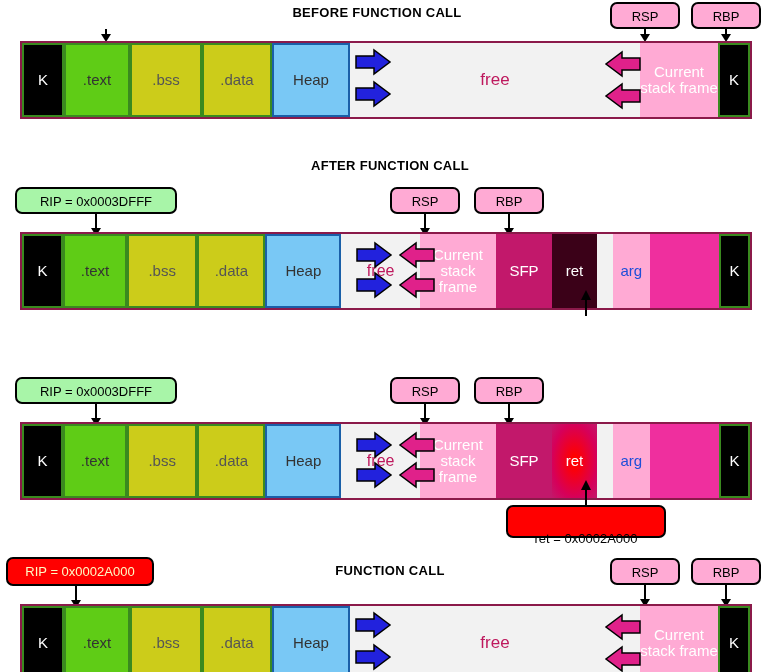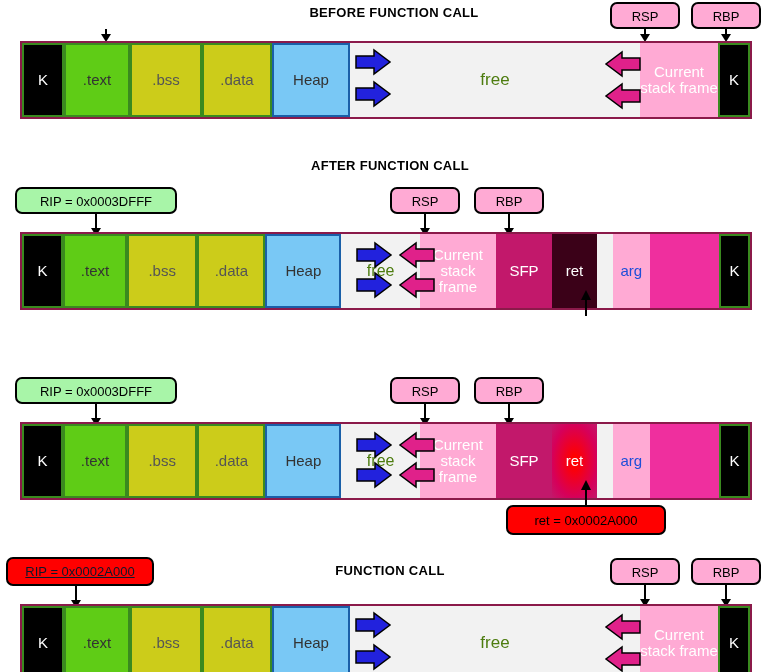--- a/index.html
+++ b/index.html
@@ -36,53 +36,53 @@
     color:#555;
     box-sizing:border-box;
     overflow:hidden;
     line-height:1.05;
   }
   .seg.k{background:#000;color:#fff;font-weight:normal;border:2px solid #3a8a1f;}
   .seg.text{background:#5fcc16;color:#333;border:2px solid #3a8a1f;}
   .seg.bss{background:#cccc1a;color:#555;border:2px solid #3a8a1f;}
   .seg.data{background:#cccc1a;color:#555;border:2px solid #3a8a1f;}
   .seg.heap{background:#79c8f5;color:#333;border:2px solid #1a5fa8;}
-  .seg.free{background:#f2f2f2;color:#4d7c0f;font-size:17px;border:none;text-align:right;}
+  .seg.free{background:#f2f2f2;color:#be185d;font-size:17px;border:none;text-align:right;}
   .seg.csf{background:#ffaad4;color:#fff;font-size:15px;text-align:center;}
   .seg.sfp{background:#c2186b;color:#fff;font-size:15px;}
   .seg.ret{background:#3b0118;color:#fff;font-size:15px;}
   .seg.ret-hot{background:radial-gradient(ellipse at center,#ff0000 10%,#d6005a 70%,#c2186b 100%);color:#fff;font-size:15px;}
   .seg.arg{background:#ffaad4;color:#1d4ed8;font-size:15px;margin-left:16px;}
   .seg.pinkfill{background:#ef2f9e;}
 
   .label{
     position:absolute;
     border:2px solid #000;
     border-radius:7px;
     background:#a8f5a8;
     font-size:13px;
     color:#000;
     padding:5px 8px;
     box-sizing:border-box;
     text-align:center;
     white-space:nowrap;
   }
   .label.reg{background:#ffaad4;border:2px solid #000;border-radius:7px;}
-  .label.red{background:#ff0000;color:#0f172a;text-decoration:underline;}
+  .label.red{background:#ff0000;color:#fef9c3;}
   .label.dark{background:#3b0118;color:#fff;border:2px solid #000;}
   .label.retred{background:#ff0000;color:#000;}
 
   .arrow{position:absolute;}
   svg{display:block;overflow:visible;}
 </style>
 </head>
 <body>
 
 <div class="panel" style="top:0;height:140px;">
-  <div class="title" style="position:absolute;left:204px;top:5px;width:380px;">BEFORE FUNCTION CALL</div>
+  <div class="title" style="position:absolute;left:187px;top:5px;width:380px;">BEFORE FUNCTION CALL</div>
 
   <div class="label reg" style="left:610px;top:2px;width:70px;height:27px;">RSP</div>
   <div class="label reg" style="left:691px;top:2px;width:70px;height:27px;">RBP</div>
 
   <svg class="arrow" style="left:98px;top:29px;" width="16" height="13">
     <line x1="8" y1="0" x2="8" y2="8" stroke="#000" stroke-width="2"></line>
     <polygon points="8,13 3,5 13,5" fill="#000"></polygon>
   </svg>
   <svg class="arrow" style="left:637px;top:29px;" width="16" height="13">
     <line x1="8" y1="0" x2="8" y2="8" stroke="#000" stroke-width="2"></line>
@@ -213,21 +213,21 @@
   <svg style="position:absolute;left:357px;top:123px;" width="36" height="24">
     <polygon points="0,6 18,6 18,0 34,12 18,24 18,18 0,18" fill="#2222dd" stroke="#000" stroke-width="1.5"></polygon>
   </svg>
   <svg style="position:absolute;left:398px;top:93px;" width="36" height="24">
     <polygon points="36,6 18,6 18,0 2,12 18,24 18,18 36,18" fill="#e0218a" stroke="#000" stroke-width="1.5"></polygon>
   </svg>
   <svg style="position:absolute;left:398px;top:123px;" width="36" height="24">
     <polygon points="36,6 18,6 18,0 2,12 18,24 18,18 36,18" fill="#e0218a" stroke="#000" stroke-width="1.5"></polygon>
   </svg>
 
-  <div class="label retred" style="left:506px;top:165px;width:160px;height:30px;padding-top:6px;">ret = 0x0002A000</div>
+  <div class="label retred" style="left:506px;top:165px;width:160px;height:30px;padding-top:24px;">ret = 0x0002A000</div>
   <svg class="arrow" style="left:578px;top:140px;" width="16" height="27">
     <line x1="8" y1="27" x2="8" y2="7" stroke="#000" stroke-width="2"></line>
     <polygon points="8,0 3,10 13,10" fill="#000"></polygon>
   </svg>
 </div>
 
 <div class="panel" style="top:545px;height:127px;">
   <div class="title" style="position:absolute;left:200px;top:18px;width:380px;">FUNCTION CALL</div>
 
   <div class="label red" style="left:6px;top:12px;width:148px;height:29px;">RIP = 0x0002A000</div>

